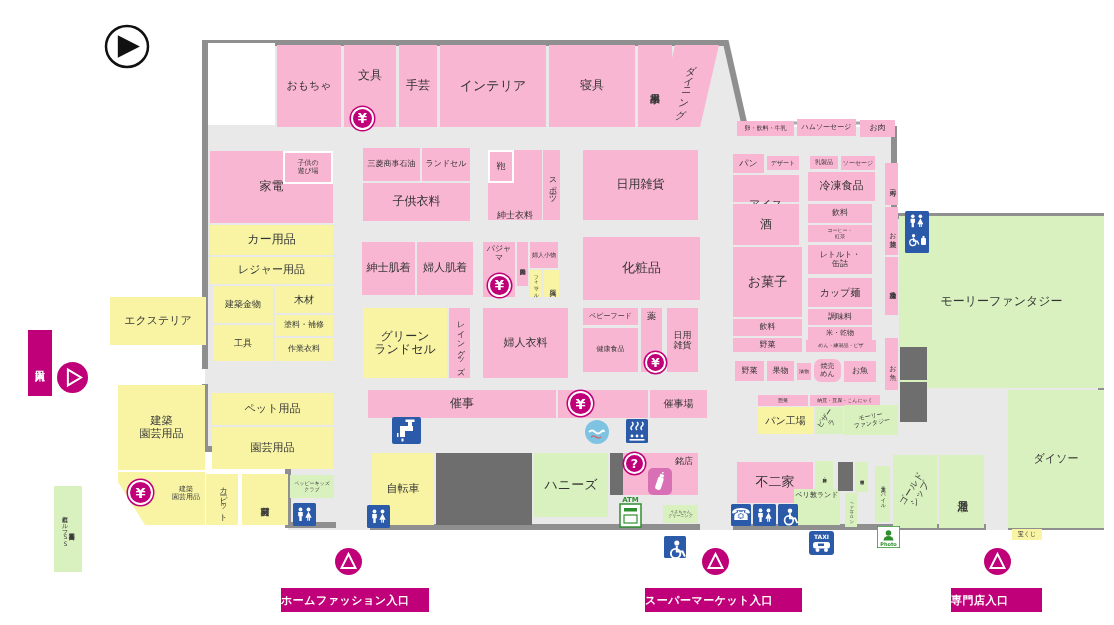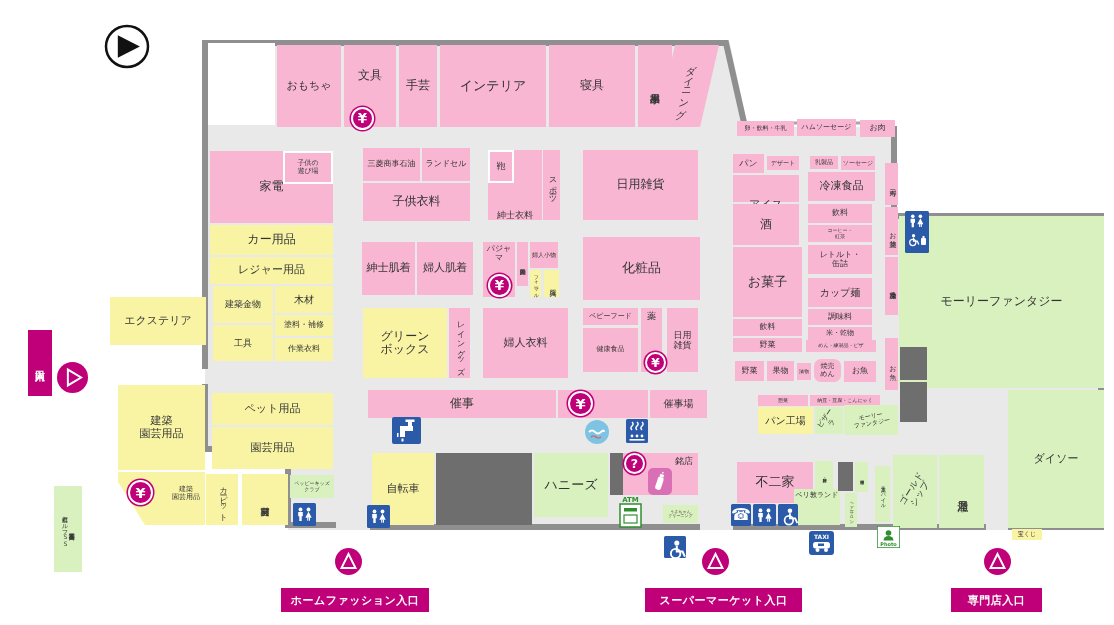--- a/index.html
+++ b/index.html
@@ -10,21 +10,21 @@
   .lbl{white-space:pre-line;display:inline-block;}
   .c-p{background:#f9b6d2}.c-y{background:#f8f4a4}.c-g{background:#d9f0bf}
   .c-d{background:#6e6e6e}.c-w{background:#ffffff}.c-m{background:#bf0078;color:#fff;font-weight:bold}
   .vert .lbl{writing-mode:vertical-rl;text-orientation:upright;letter-spacing:0px;}
   .bordered{border:2px solid #fff}
   .tp-top{align-items:flex-start;padding-top:3px}
   .tp-low{align-items:flex-end;}
   .tp-topright{align-items:flex-start;justify-content:flex-end;padding:3px 5px 0 0}
   .icon{position:absolute;z-index:3;display:flex;align-items:center;justify-content:center;}
   .entrance{position:absolute;z-index:3;background:#bf0078;color:#fff;display:flex;align-items:center;
-            justify-content:center;font-weight:bold;letter-spacing:0.5px;}
+            justify-content:flex-start;font-weight:bold;letter-spacing:0.5px;}
   .yen-circle,.q-circle{border-radius:50%;background:#bf0078;color:#fff;font-weight:bold;
       border:2px solid #fff;box-shadow:0 0 0 1.5px #bf0078;display:flex;align-items:center;justify-content:center;}
   svg{display:block}
 </style>
 </head>
 <body>
 
 <div id="canvas">
   <svg id="walls" width="1114" height="625">
     <path d="M205,40 L729,40 L748,127 L897,127 L897,213 L1104,213 L1104,530 L288,530 L288,452 L205,452 Z" fill="#e9e9e9" stroke="none"></path>
@@ -101,21 +101,21 @@
       <span class="lbl" style="font-size: 5px;">フォーマル</span>
     </div>
     <div class="area c-y vert" style="left: 544px; top: 270px; width: 15px; height: 27px;">
       <span class="lbl" style="font-size: 7px;">呉服</span>
     </div>
     <div class="area c-p" style="left: 583px; top: 237px; width: 117px; height: 63px;">
       <span class="lbl" style="font-size: 13px;">化粧品</span>
     </div>
     <div class="area c-y" style="left: 363px; top: 308px; width: 84px; height: 70px;">
       <span class="lbl" style="font-size: 12px;">グリーン
-ボックス</span>
+ランドセル</span>
     </div>
     <div class="area c-p vert" style="left: 449px; top: 308px; width: 21px; height: 70px;">
       <span class="lbl" style="font-size: 8px;">レイングッズ</span>
     </div>
     <div class="area c-p" style="left: 483px; top: 308px; width: 85px; height: 70px;">
       <span class="lbl" style="font-size: 11px;">婦人衣料</span>
     </div>
     <div class="area c-p" style="left: 583px; top: 308px; width: 55px; height: 17px;">
       <span class="lbl" style="font-size: 7px;">ベビーフード</span>
     </div>

